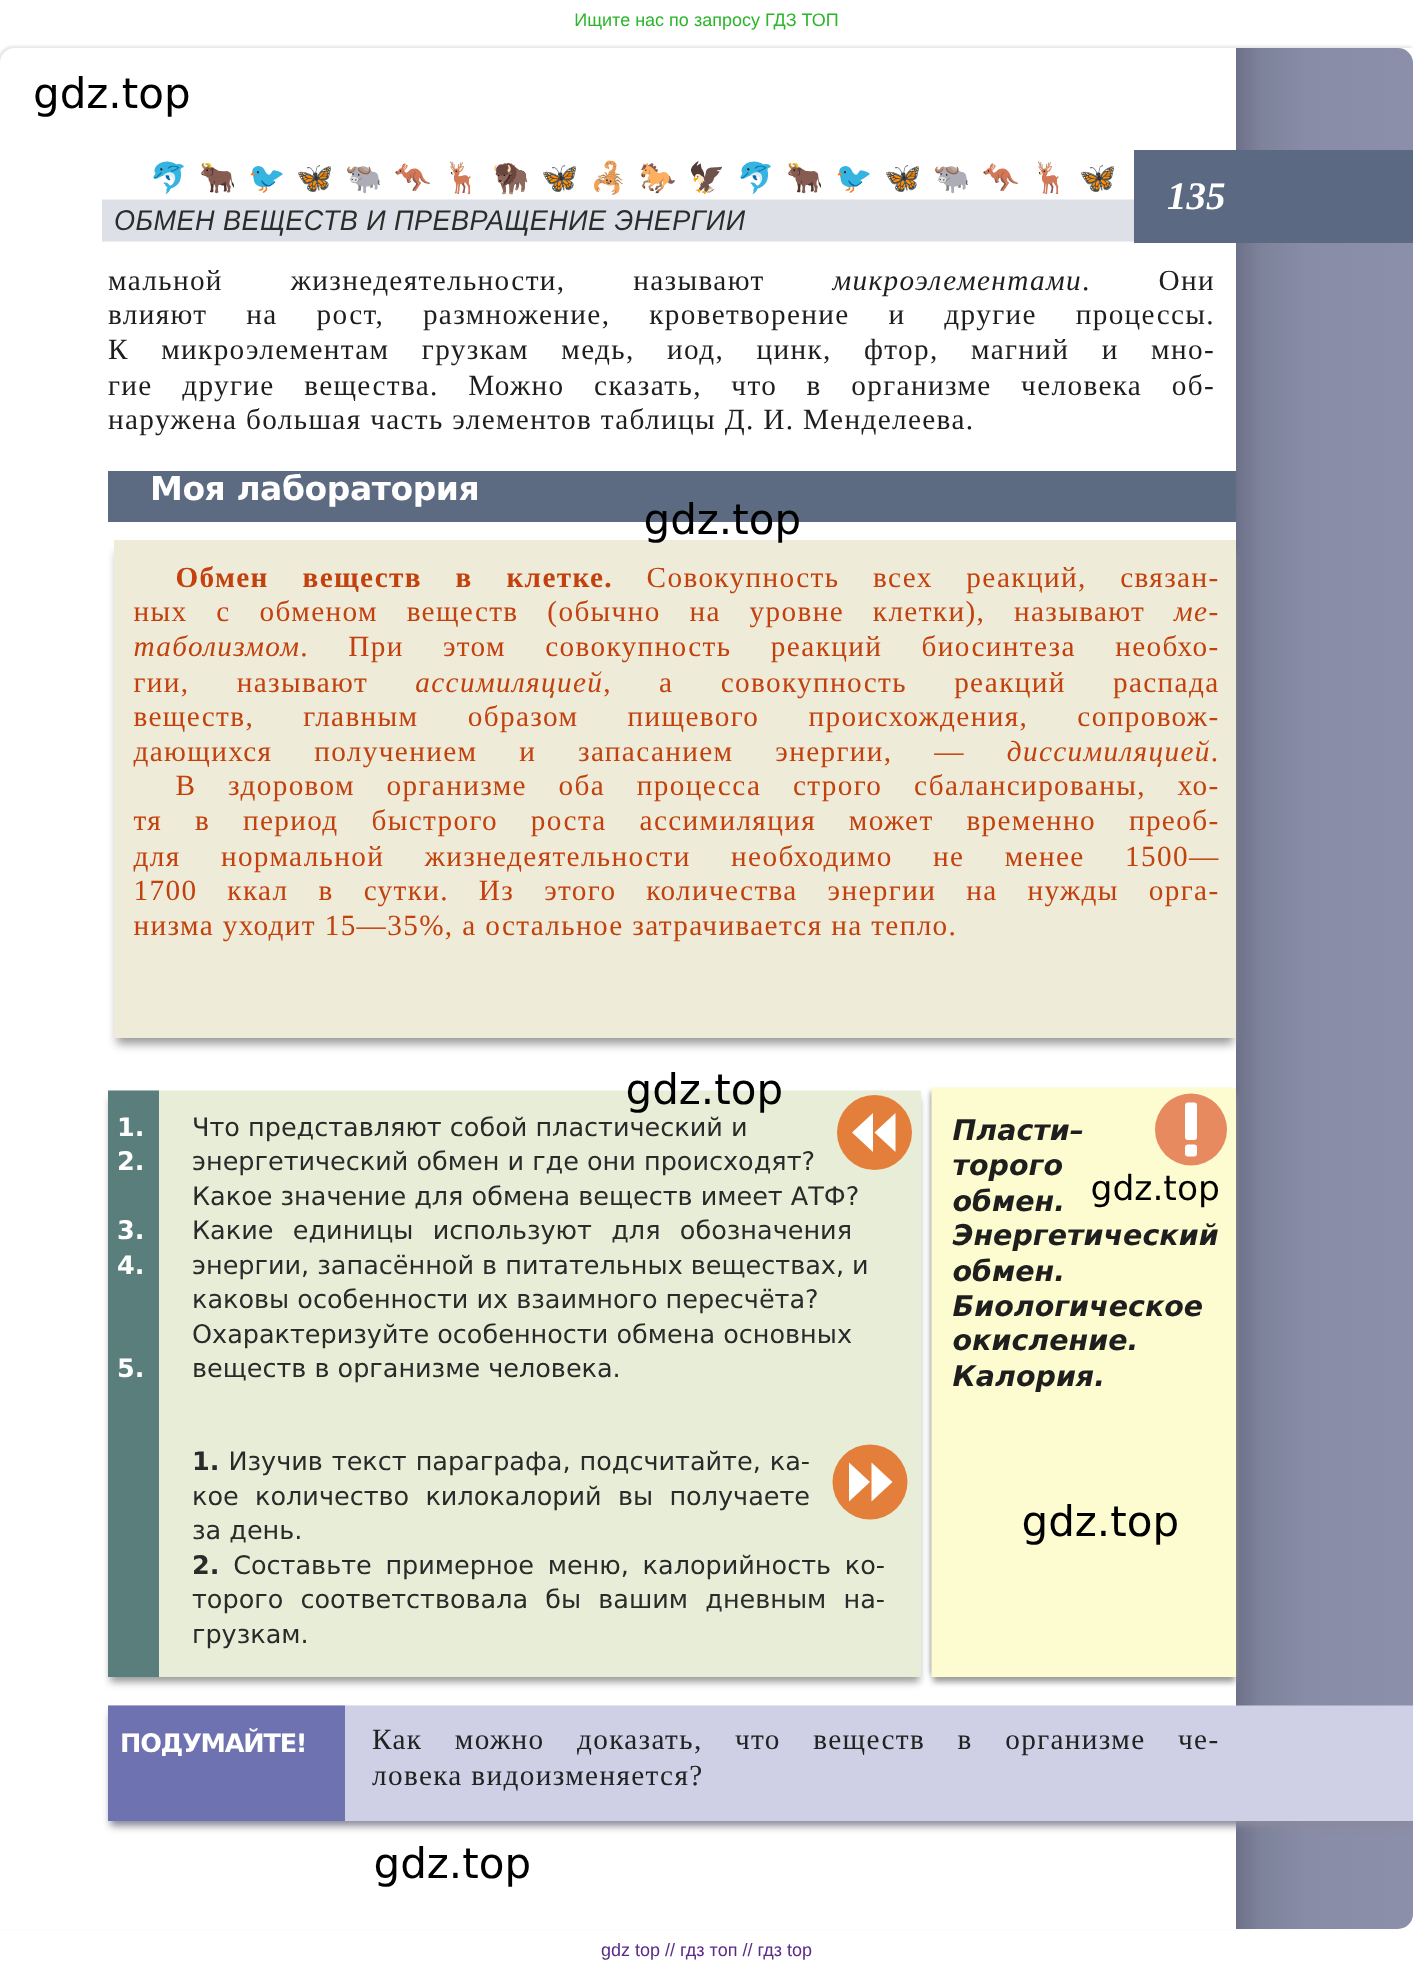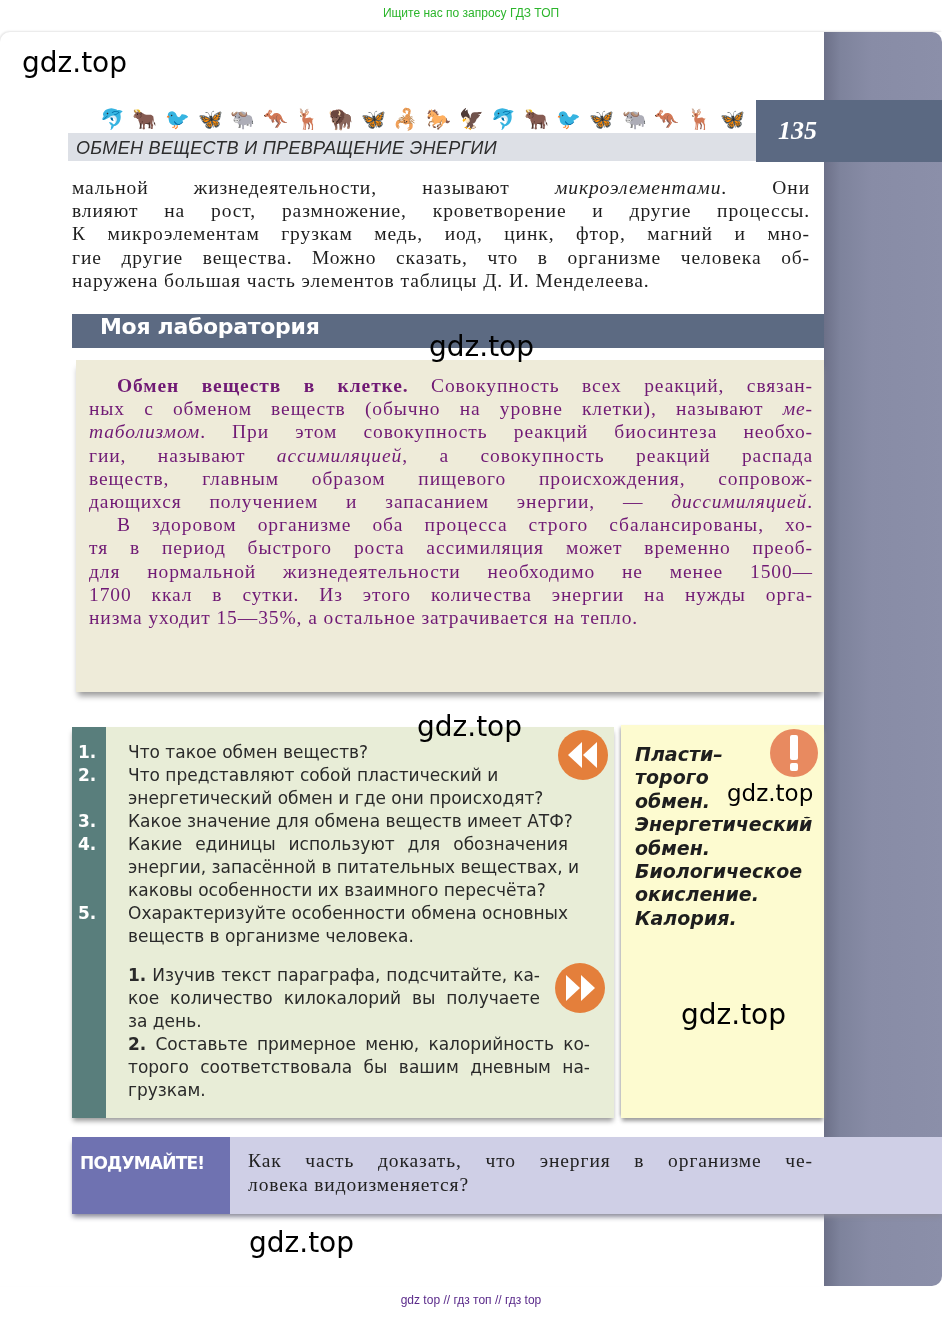--- a/index.html
+++ b/index.html
@@ -40,21 +40,21 @@
 
   .lab-header { position: absolute; left: 72px; top: 314px; width: 752px; height: 34px;
     background: #5c6a82; padding-left: 12px; }
   .lab-title { position: absolute; left: 28px; top: 0px; font-family: "DejaVu Sans", sans-serif;
     font-weight: bold; font-size: 22px; color: #ffffff; letter-spacing: -0.3px; }
 
   .lab-box { position: absolute; left: 76px; top: 360px; width: 748px; height: 332px;
     background: #eeebd9; box-shadow: 0 6px 6px -2px #9a9a9a; }
   .lab-text { position: absolute; left: 13px; top: 14px; width: 724px;
     font-family: "Liberation Serif", serif; font-size: 19.5px; line-height: 23.2px;
-    letter-spacing: 0.9px; color: #701a75; }
+    letter-spacing: 0.9px; color: #c2410c; }
   .lab-text .line { display: block; text-align: justify; text-align-last: justify; white-space: nowrap; }
   .lab-text .line.last { text-align-last: left; }
   .lab-text .indent { padding-left: 28px; }
 
   .q-box { position: absolute; left: 72px; top: 727px; width: 542px; height: 391px;
     background: #e8edd7; box-shadow: 0 4px 5px -1px #9a9a9a; }
   .q-strip { position: absolute; left: 0; top: 0; width: 34px; height: 391px; background: #597e7c; }
   .q-num { position: absolute; left: 6px; font-family: "DejaVu Sans", sans-serif; font-weight: bold;
     font-size: 17px; color: #ffffff; }
   .q-text { position: absolute; left: 56px; width: 462px; font-family: "DejaVu Sans", sans-serif;
@@ -153,21 +153,20 @@
 <div class="q-box">
   <div class="q-strip">
     <div class="q-num" style="top:15px">1.</div>
     <div class="q-num" style="top:38px">2.</div>
     <div class="q-num" style="top:84px">3.</div>
     <div class="q-num" style="top:107px">4.</div>
     <div class="q-num" style="top:176px">5.</div>
   </div>
 
   <div class="q-text" style="top:14px; width:440px;">
-    <span class="line last">Что такое обмен веществ?</span>
     <span class="line last">Что представляют собой пластический и</span>
     <span class="line last">энергетический обмен и где они происходят?</span>
     <span class="line">Какое значение для обмена веществ имеет АТФ?</span>
     <span class="line">Какие единицы используют для обозначения</span>
     <span class="line">энергии, запасённой в питательных веществах, и</span>
     <span class="line last">каковы особенности их взаимного пересчёта?</span>
     <span class="line">Охарактеризуйте особенности обмена основных</span>
     <span class="line last">веществ в организме человека.</span>
   </div>
 
@@ -212,21 +211,21 @@
     <div>окисление.</div>
     <div>Калория.</div>
   </div>
 </div>
 
 <div class="think-box">
   <div class="think-label-box">
     <div class="think-label">ПОДУМАЙТЕ!</div>
   </div>
   <div class="think-text">
-    <span class="line">Как часть доказать, что энергия в организме че-</span>
+    <span class="line">Как можно доказать, что веществ в организме че-</span>
     <span class="line last">ловека видоизменяется?</span>
   </div>
 </div>
 
 <div class="wm" style="left:22px; top:46px;">gdz.top</div>
 <div class="wm" style="left:429px; top:330px;">gdz.top</div>
 <div class="wm" style="left:417px; top:710px;">gdz.top</div>
 <div class="wm" style="left:727px; top:780px; font-size:23px;">gdz.top</div>
 <div class="wm" style="left:681px; top:998px;">gdz.top</div>
 <div class="wm" style="left:249px; top:1226px;">gdz.top</div>

